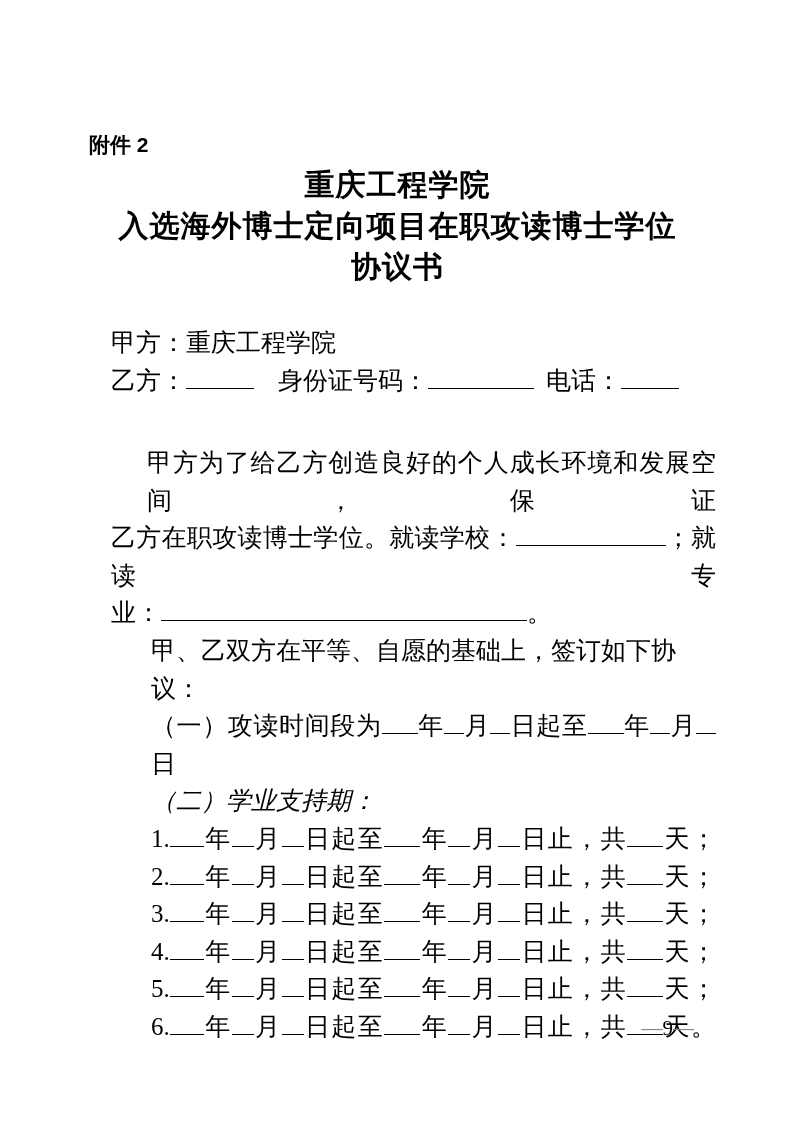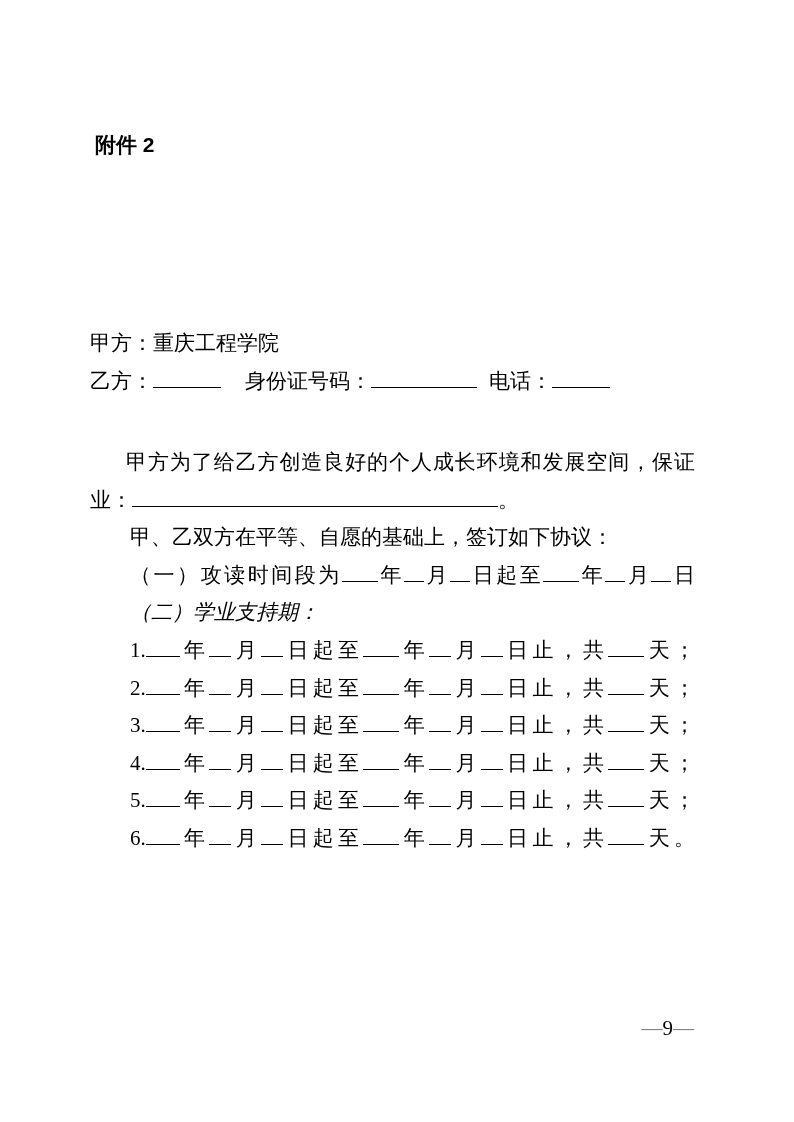--- a/index.html
+++ b/index.html
@@ -11,45 +11,45 @@
     position: relative;
     width: 794px;
     height: 1122px;
     background: #ffffff;
     color: #000000;
     font-family: "Liberation Serif", serif;
     overflow: hidden;
   }
   .attachment {
     position: absolute;
-    left: 95px;
+    left: 89px;
     top: 133px;
     font-family: "Liberation Sans", sans-serif;
     font-weight: 700;
     font-size: 21px;
     line-height: 24px;
   }
   .title-block {
     position: absolute;
     left: 95px;
     top: 164px;
     width: 605px;
     text-align: center;
     font-family: "Liberation Serif", serif;
     font-weight: 700;
     font-size: 30px;
     line-height: 41px;
     letter-spacing: 1px;
   }
   .doc-body {
     position: absolute;
-    left: 90px;
+    left: 111px;
     top: 324px;
     width: 605px;
-    font-size: 21px;
+    font-size: 25px;
   }
   .line {
     line-height: 37.6px;
     min-height: 37.6px;
   }
   .line.party {
     line-height: 38px;
     min-height: 38px;
   }
   .line.justify {
@@ -85,26 +85,32 @@
     color: #7d7d7d;
   }
 </style>
 </head>
 <body>
 
 <div class="page">
 
   <div class="attachment">附件 2</div>
 
+  <div class="title-block">
+    <div>重庆工程学院</div>
+    <div>入选海外博士定向项目在职攻读博士学位</div>
+    <div>协议书</div>
+  </div>
 
   <div class="doc-body">
       <div class="line party"><span>甲方：重庆工程学院</span></div>
       <div class="line party"><span>乙方：</span><span class="blank" style="width: 68px;"></span><span class="gap" style="width: 24px;"></span><span>身份证号码：</span><span class="blank" style="width: 106px;"></span><span class="gap" style="width: 12px;"></span><span>电话：</span><span class="blank" style="width: 58px;"></span></div>
       <div class="spacer" style="height: 32px;"></div>
       <div class="line justify" style="padding-left: 36px; margin-top: 12px;"><span>甲方为了给乙方创造良好的个人成长环境和发展空间，保证</span></div>
+      <div class="line justify"><span>乙方在职攻读博士学位。就读学校：</span><span class="blank" style="width: 150px;"></span><span>；就读专</span></div>
       <div class="line"><span>业：</span><span class="blank" style="width: 366px;"></span><span>。</span></div>
       <div class="line" style="padding-left: 40px;"><span>甲、乙双方在平等、自愿的基础上，签订如下协议：</span></div>
       <div class="line justify" style="padding-left: 40px;"><span>（一）攻读时间段为</span><span class="blank" style="width: 36px;"></span><span>年</span><span class="blank" style="width: 20px;"></span><span>月</span><span class="blank" style="width: 20px;"></span><span>日起至</span><span class="blank" style="width: 36px;"></span><span>年</span><span class="blank" style="width: 20px;"></span><span>月</span><span class="blank" style="width: 20px;"></span><span>日</span></div>
       <div class="line" style="padding-left: 40px; font-style: italic;"><span>（二）学业支持期：</span></div>
       <div class="line justify" style="padding-left: 40px;"><span>1.</span><span class="blank" style="width: 34px;"></span><span>年</span><span class="blank" style="width: 22px;"></span><span>月</span><span class="blank" style="width: 22px;"></span><span>日起至</span><span class="blank" style="width: 36px;"></span><span>年</span><span class="blank" style="width: 22px;"></span><span>月</span><span class="blank" style="width: 22px;"></span><span>日止，共</span><span class="blank" style="width: 36px;"></span><span>天；</span></div>
       <div class="line justify" style="padding-left: 40px;"><span>2.</span><span class="blank" style="width: 34px;"></span><span>年</span><span class="blank" style="width: 22px;"></span><span>月</span><span class="blank" style="width: 22px;"></span><span>日起至</span><span class="blank" style="width: 36px;"></span><span>年</span><span class="blank" style="width: 22px;"></span><span>月</span><span class="blank" style="width: 22px;"></span><span>日止，共</span><span class="blank" style="width: 36px;"></span><span>天；</span></div>
       <div class="line justify" style="padding-left: 40px;"><span>3.</span><span class="blank" style="width: 34px;"></span><span>年</span><span class="blank" style="width: 22px;"></span><span>月</span><span class="blank" style="width: 22px;"></span><span>日起至</span><span class="blank" style="width: 36px;"></span><span>年</span><span class="blank" style="width: 22px;"></span><span>月</span><span class="blank" style="width: 22px;"></span><span>日止，共</span><span class="blank" style="width: 36px;"></span><span>天；</span></div>
       <div class="line justify" style="padding-left: 40px;"><span>4.</span><span class="blank" style="width: 34px;"></span><span>年</span><span class="blank" style="width: 22px;"></span><span>月</span><span class="blank" style="width: 22px;"></span><span>日起至</span><span class="blank" style="width: 36px;"></span><span>年</span><span class="blank" style="width: 22px;"></span><span>月</span><span class="blank" style="width: 22px;"></span><span>日止，共</span><span class="blank" style="width: 36px;"></span><span>天；</span></div>
       <div class="line justify" style="padding-left: 40px;"><span>5.</span><span class="blank" style="width: 34px;"></span><span>年</span><span class="blank" style="width: 22px;"></span><span>月</span><span class="blank" style="width: 22px;"></span><span>日起至</span><span class="blank" style="width: 36px;"></span><span>年</span><span class="blank" style="width: 22px;"></span><span>月</span><span class="blank" style="width: 22px;"></span><span>日止，共</span><span class="blank" style="width: 36px;"></span><span>天；</span></div>
       <div class="line justify" style="padding-left: 40px;"><span>6.</span><span class="blank" style="width: 34px;"></span><span>年</span><span class="blank" style="width: 22px;"></span><span>月</span><span class="blank" style="width: 22px;"></span><span>日起至</span><span class="blank" style="width: 36px;"></span><span>年</span><span class="blank" style="width: 22px;"></span><span>月</span><span class="blank" style="width: 22px;"></span><span>日止，共</span><span class="blank" style="width: 36px;"></span><span>天。</span></div>

